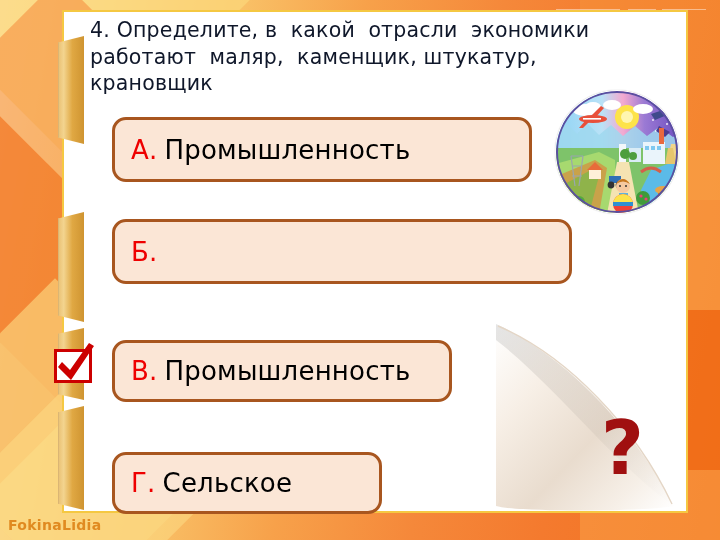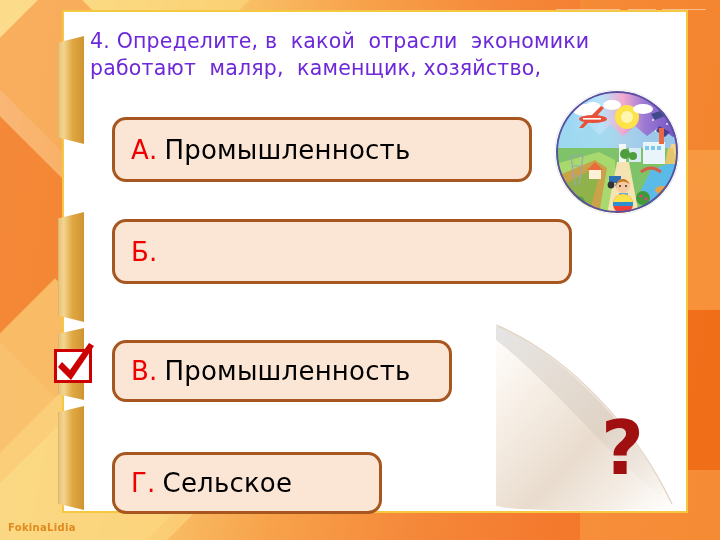--- a/index.html
+++ b/index.html
@@ -136,23 +136,23 @@
   }
   .tab-1 { left: 58px; top: 36px;  height: 108px; clip-path: polygon(0 6%, 100% 0, 100% 100%, 0 94%); }
   .tab-2 { left: 58px; top: 212px; height: 110px; clip-path: polygon(0 6%, 100% 0, 100% 100%, 0 94%); }
   .tab-3 { left: 58px; top: 328px; height: 72px;  clip-path: polygon(0 8%, 100% 0, 100% 100%, 0 92%); }
   .tab-4 { left: 58px; top: 406px; height: 104px; clip-path: polygon(0 6%, 100% 0, 100% 100%, 0 94%); }
 
   
   #question {
     position: absolute;
     left: 26px;
-    top: 16px;
+    top: 5px;
     width: 560px;
-    color: #6d28d9;
+    color: #0f172a;
     font-size: 20.5px;
     line-height: 1.30;
     letter-spacing: .2px;
   }
   #question .qline { white-space: pre; display: block; }
 
   
   #circle-pic {
     position: absolute;
     left: 491px;
@@ -224,21 +224,21 @@
     line-height: 1;
     z-index: 9;
     font-family: "DejaVu Sans", sans-serif;
   }
 
   
   #watermark {
     position: absolute;
     left: 8px;
     bottom: 7px;
-    font-size: 10px;
+    font-size: 14px;
     font-weight: bold;
     color: #e08a20;
     letter-spacing: .3px;
     z-index: 12;
   }
 </style>
 </head>
 <body>
 
 <div id="slide">
@@ -256,21 +256,22 @@
   <div class="top-rule">
     <i style="left:0;width:64px"></i>
     <i style="left:72px;width:28px"></i>
     <i style="left:106px;width:44px"></i>
   </div>
 
   <div id="panel">
 
     <div id="question">
       <span class="qline">4. Определите, в  какой  отрасли  экономики</span>
-      <span class="qline">работают  маляр,  каменщик, хозяйство,</span>
+      <span class="qline">работают  маляр,  каменщик, штукатур,</span>
+      <span class="qline">крановщик</span>
     </div>
 
     <div id="circle-pic">
       <svg viewBox="0 0 124 124" width="124" height="124" aria-hidden="true">
         <defs>
           <clipPath id="cc">
               <circle cx="62" cy="62" r="61"></circle>
             </clipPath>
           <linearGradient id="skyg" x1="0" y1="0" x2="1" y2="0">
             <stop offset="0%" stop-color="#8fd3f4"></stop>

